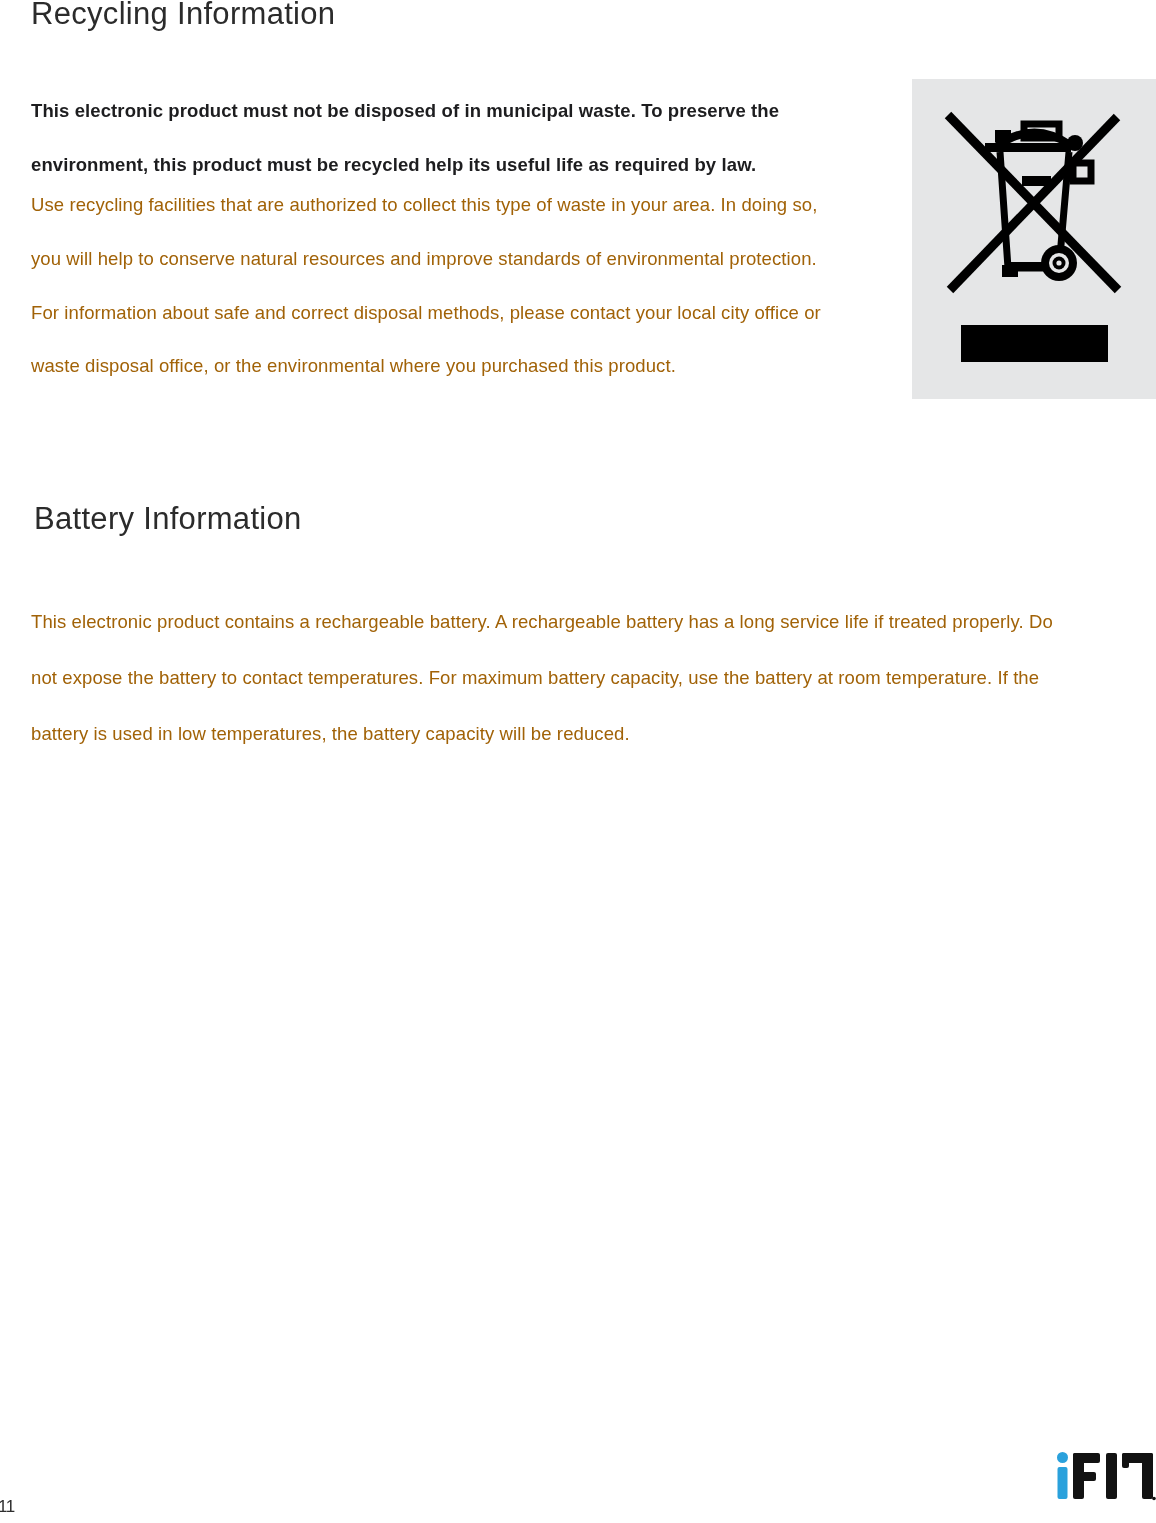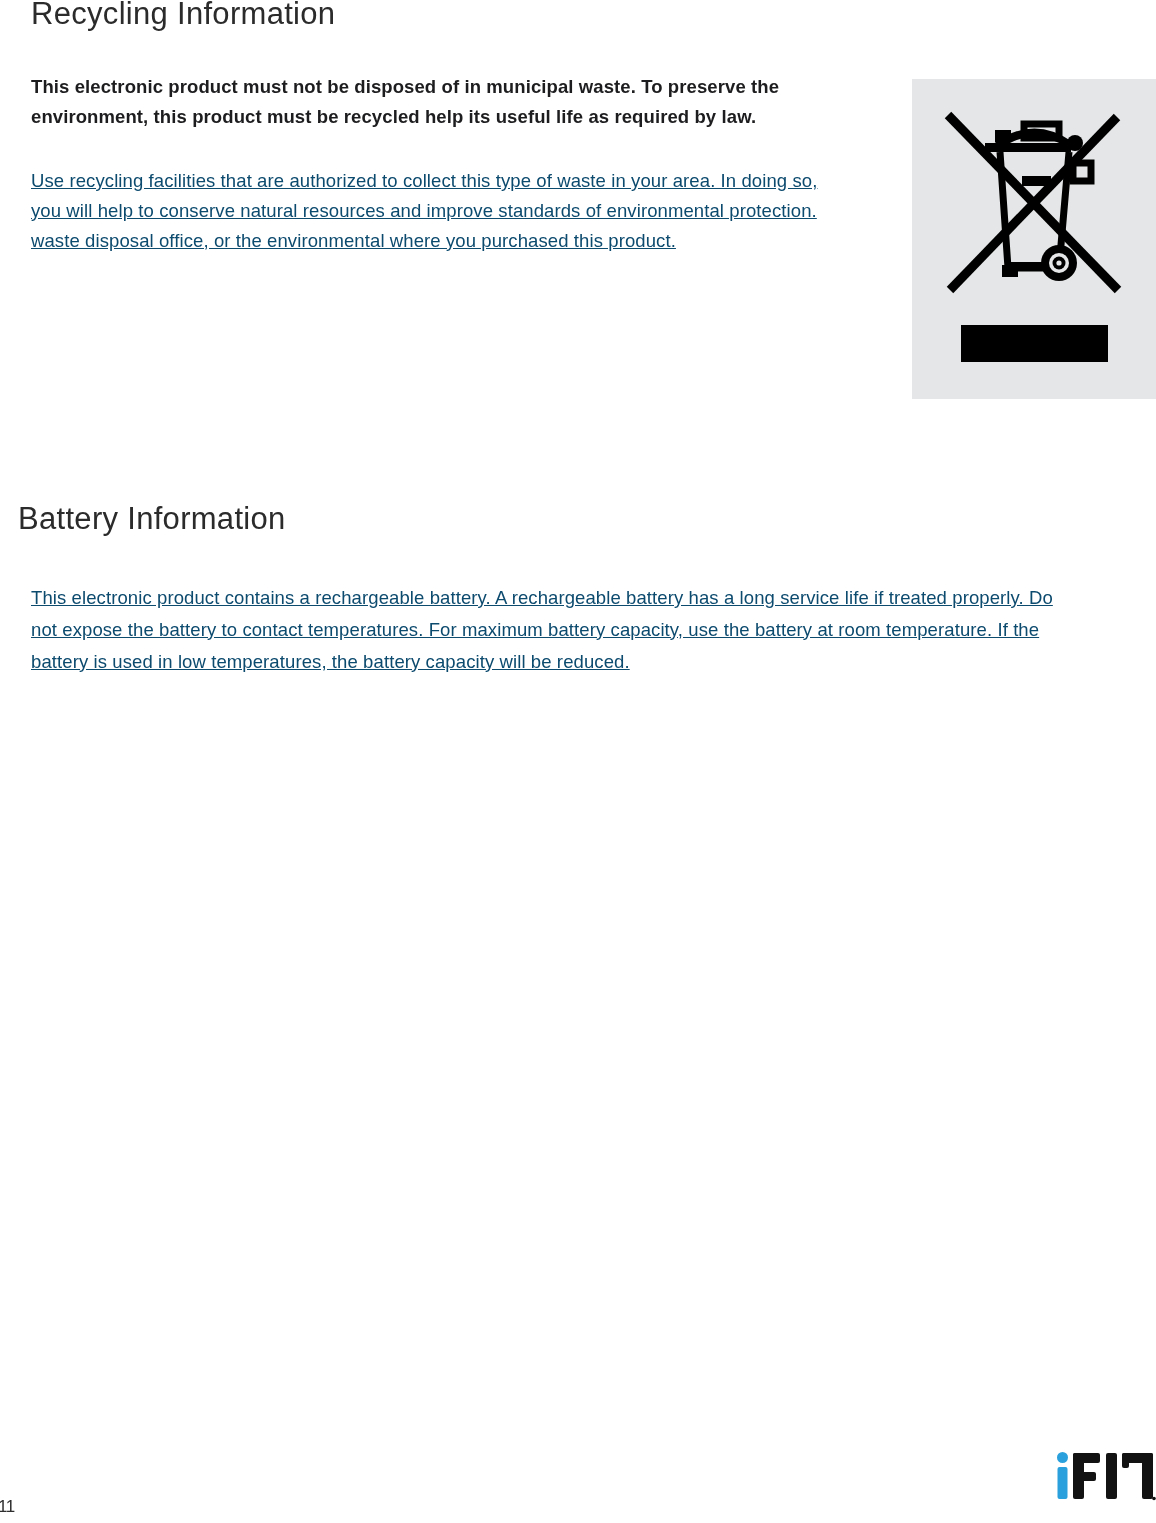--- a/index.html
+++ b/index.html
@@ -13,35 +13,34 @@
   }
   .abs { position: absolute; }
   .section-title {
     font-size: 31px;
     font-weight: 400;
     color: #2b2b2b;
     letter-spacing: 0.3px;
     white-space: nowrap;
   }
   .para { white-space: nowrap; }
-  .para .line { white-space: nowrap; }
+  .para .line { white-space: nowrap; margin-top: 24px; }
   .bold-para .line {
     font-size: 18.5px;
     font-weight: 700;
     color: #1d1d1f;
     line-height: 29.5px;
     letter-spacing: 0.1px;
   }
   .body-para .line {
     font-size: 18.5px;
     font-weight: 400;
-    color: #0c4a6e;
+    color: #a16207;
     line-height: 29.8px;
     letter-spacing: 0.1px;
-    text-decoration: underline;
   }
   .battery-para .line { line-height: 31.8px; }
   .symbol-box { width: 244px; height: 320px; }
   .symbol-box svg { display: block; }
   .page-number {
     font-size: 17px;
     color: #2e2e2e;
     letter-spacing: -0.5px;
   }
   .logo svg { display: block; }
@@ -52,20 +51,21 @@
 <div class="abs section-title" style="left:31px; top:-4px;">Recycling Information</div>
 
 <div class="abs para bold-para" style="left:31px; top:72px;">
   <div class="line">This electronic product must not be disposed of in municipal waste. To preserve the</div>
   <div class="line">environment, this product must be recycled help its useful life as required by law.</div>
 </div>
 
 <div class="abs para body-para" style="left:31px; top:166px;">
   <div class="line">Use recycling facilities that are authorized to collect this type of waste in your area. In doing so,</div>
   <div class="line">you will help to conserve natural resources and improve standards of environmental protection.</div>
+  <div class="line">For information about safe and correct disposal methods, please contact your local city office or</div>
   <div class="line">waste disposal office, or the environmental where you purchased this product.</div>
 </div>
 
 <div class="abs symbol-box" style="left:912px; top:79px;">
   <svg viewBox="0 0 244 320" width="244" height="320">
 
     <rect x="0" y="0" width="244" height="320" fill="#E5E6E7"></rect>
 
     <path d="M84,68 Q121,40 158,66" fill="none" stroke="#000" stroke-width="8"></path>
     <circle cx="163" cy="64" r="8" fill="#000"></circle>
@@ -90,21 +90,21 @@
     <circle cx="147" cy="184" r="6.5" fill="#000"></circle>
     <circle cx="147" cy="184" r="2.6" fill="#E5E6E7"></circle>
 
     <line x1="36" y1="36" x2="206" y2="211" stroke="#000" stroke-width="9"></line>
     <line x1="205" y1="38" x2="38" y2="211" stroke="#000" stroke-width="9"></line>
 
     <rect x="49" y="246" width="147" height="37" fill="#000"></rect>
   </svg>
 </div>
 
-<div class="abs section-title" style="left:18px; top:501px;text-align:right;">Battery Information</div>
+<div class="abs section-title" style="left:34px; top:501px;text-align:right;">Battery Information</div>
 
 <div class="abs para body-para battery-para" style="left:31px; top:582px;">
   <div class="line">This electronic product contains a rechargeable battery. A rechargeable battery has a long service life if treated properly. Do</div>
   <div class="line">not expose the battery to contact temperatures. For maximum battery capacity, use the battery at room temperature. If the</div>
   <div class="line">battery is used in low temperatures, the battery capacity will be reduced.</div>
 </div>
 
 <div class="abs logo" style="left:1056px; top:1452px;">
   <svg viewBox="0 0 100 49" width="100" height="49">
 

